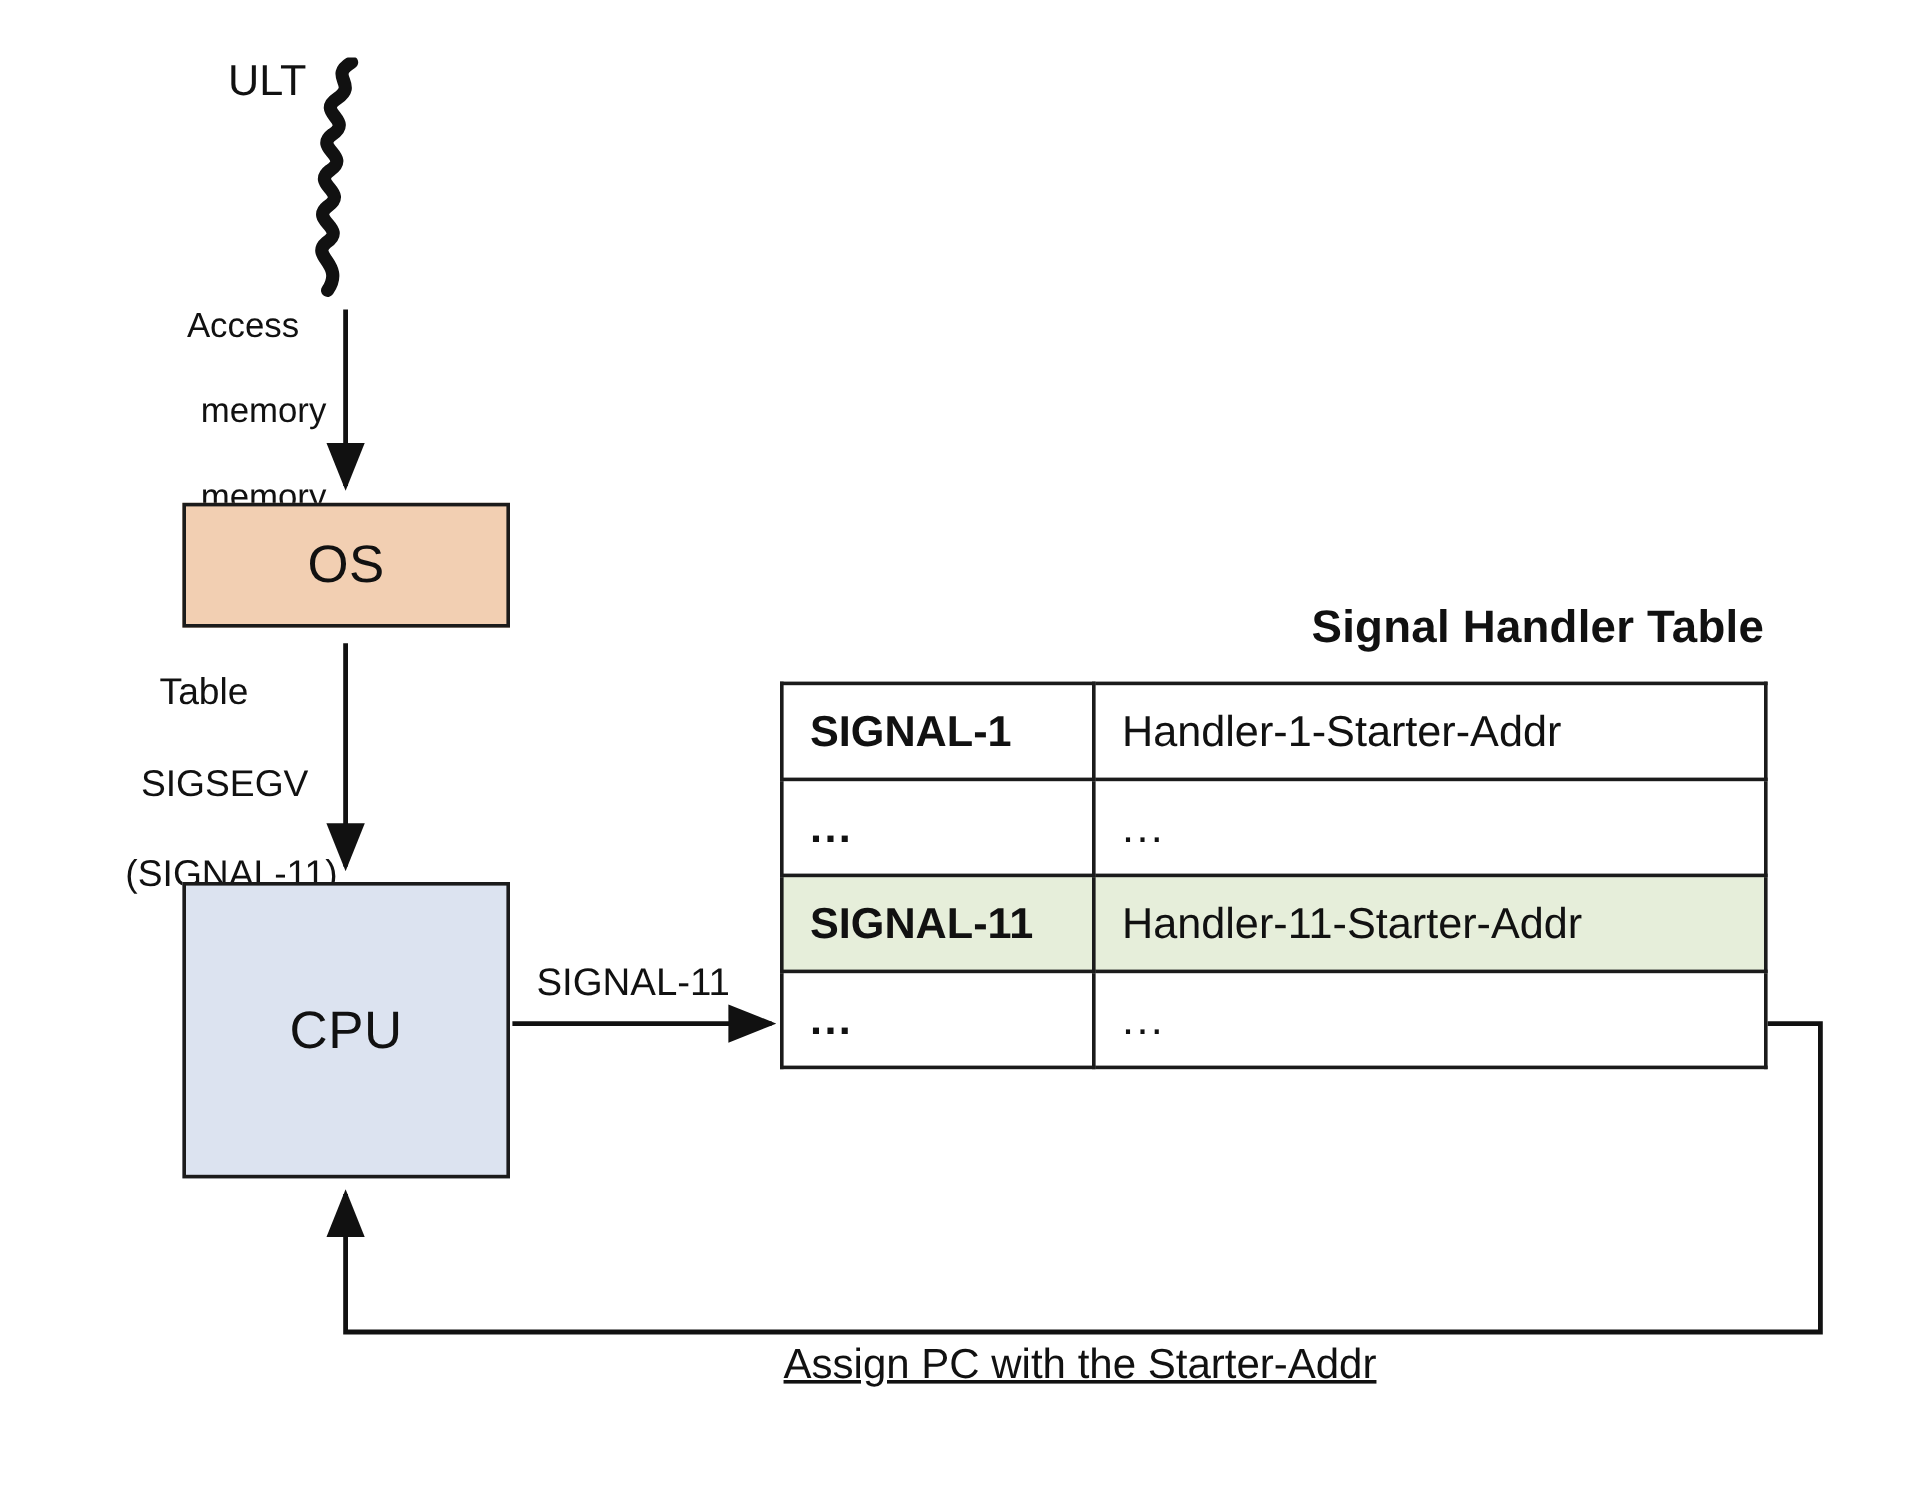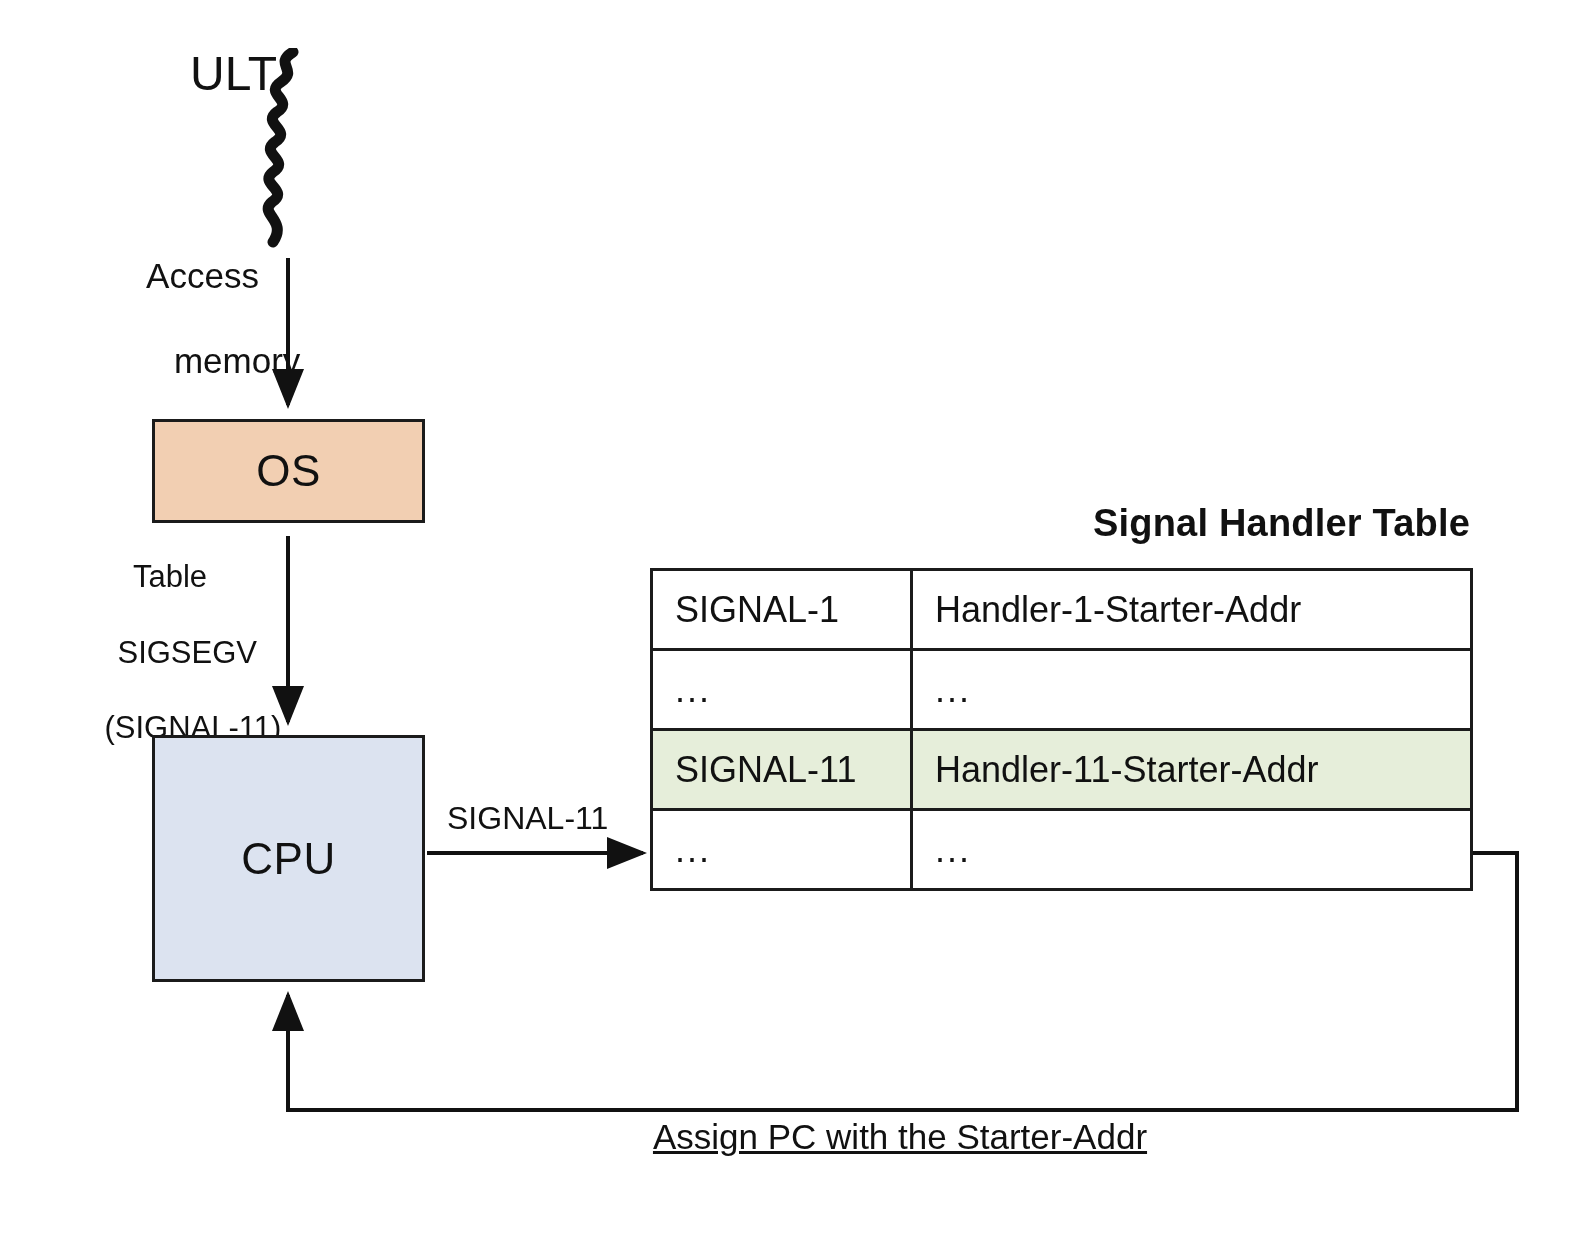--- a/index.html
+++ b/index.html
@@ -20,25 +20,25 @@
     border:3px solid #1b1b1b;
     box-sizing:border-box;
     display:flex;align-items:center;justify-content:center;
   }
   .box-label{font-size:44px;letter-spacing:.5px;color:#111;}
 
   #os-box{left:152px;top:419px;width:273px;height:104px;background:#f2cfb2;}
   #cpu-box{left:152px;top:735px;width:273px;height:247px;background:#dce3f0;}
 
   
-  #ult-label{left:190px;top:45px;font-size:48px;}
+  #ult-label{left:190px;top:45px;font-size:36px;}
   #ult-squiggle{left:255px;top:48px;width:62px;height:200px;}
 
   
-  #access-label{left:135px;top:255px;font-size:35px;text-align:center;width:135px;}
+  #access-label{left:135px;top:255px;font-size:29px;text-align:center;width:135px;}
   #signal-label{left:70px;top:558px;font-size:31px;text-align:center;width:200px;}
 
   
   #wires{position:absolute;left:0;top:0;width:1594px;height:1240px;
          pointer-events:none;}
 
   
   #table-title{
     left:650px;top:500px;width:820px;text-align:right;
     font-size:38px;font-weight:bold;letter-spacing:.2px;
@@ -49,21 +49,21 @@
     background:#ffffff;
   }
   #sig-table td{
     border:3px solid #1b1b1b;
     height:80px;
     padding:0 22px;
     font-size:36px;
     vertical-align:middle;
     box-sizing:border-box;
   }
-  #sig-table td.c-sig{width:260px;font-weight:normal;}
+  #sig-table td.c-sig{width:260px;font-weight:bold;}
   #sig-table td.c-handler{width:560px;font-weight:normal;}
   #sig-table tr.row-hl td{background:#e6eeda;}
   #sig-table td.dots{font-size:36px;letter-spacing:2px;}
 
   
   #signal11-wirelabel{left:447px;top:799px;font-size:32px;}
   #assign-caption{left:250px;top:1116px;width:1300px;text-align:center;font-size:35px;text-decoration:underline;}
 </style>
 </head>
 <body>

